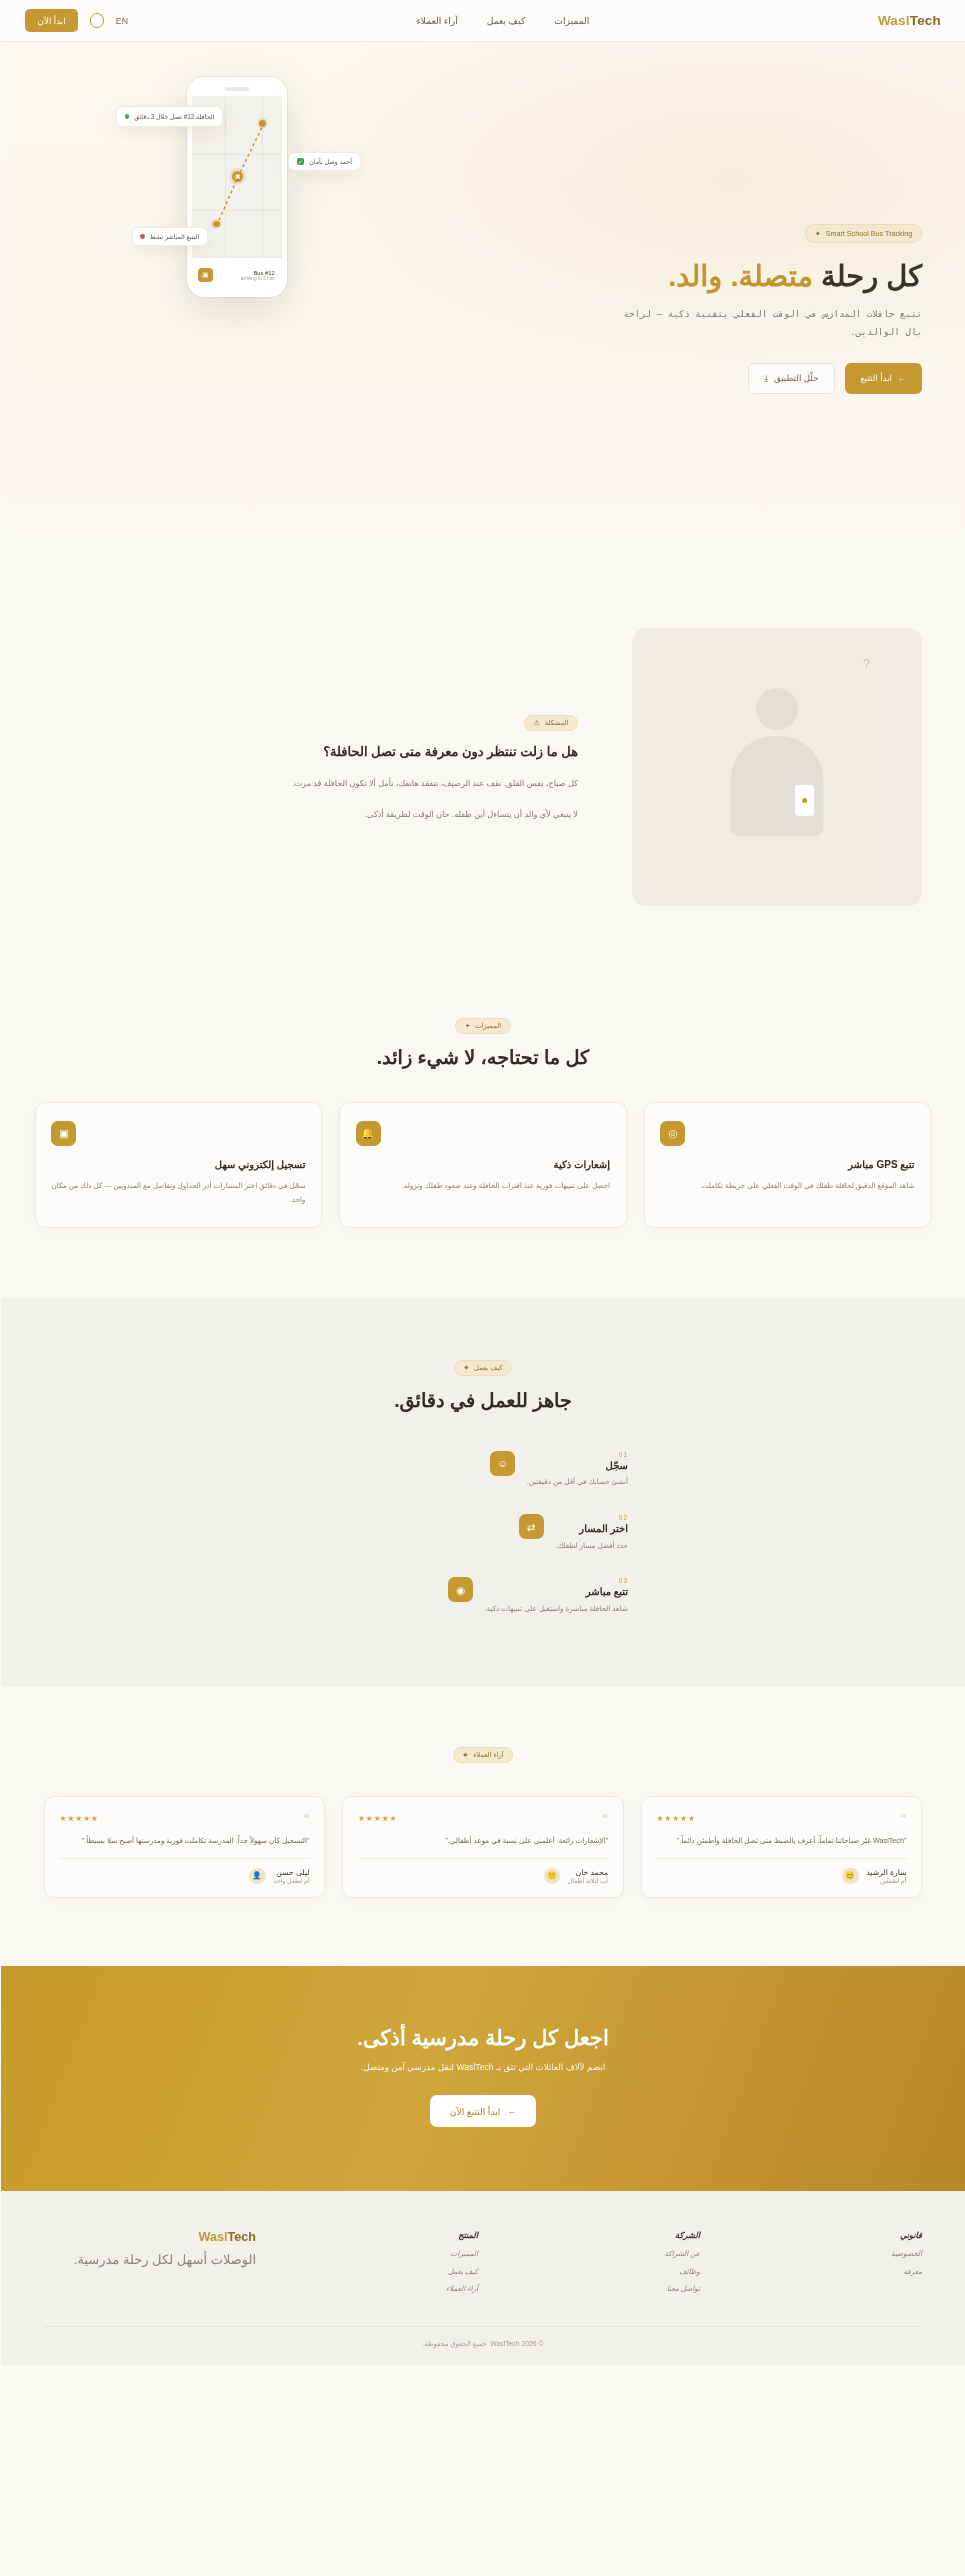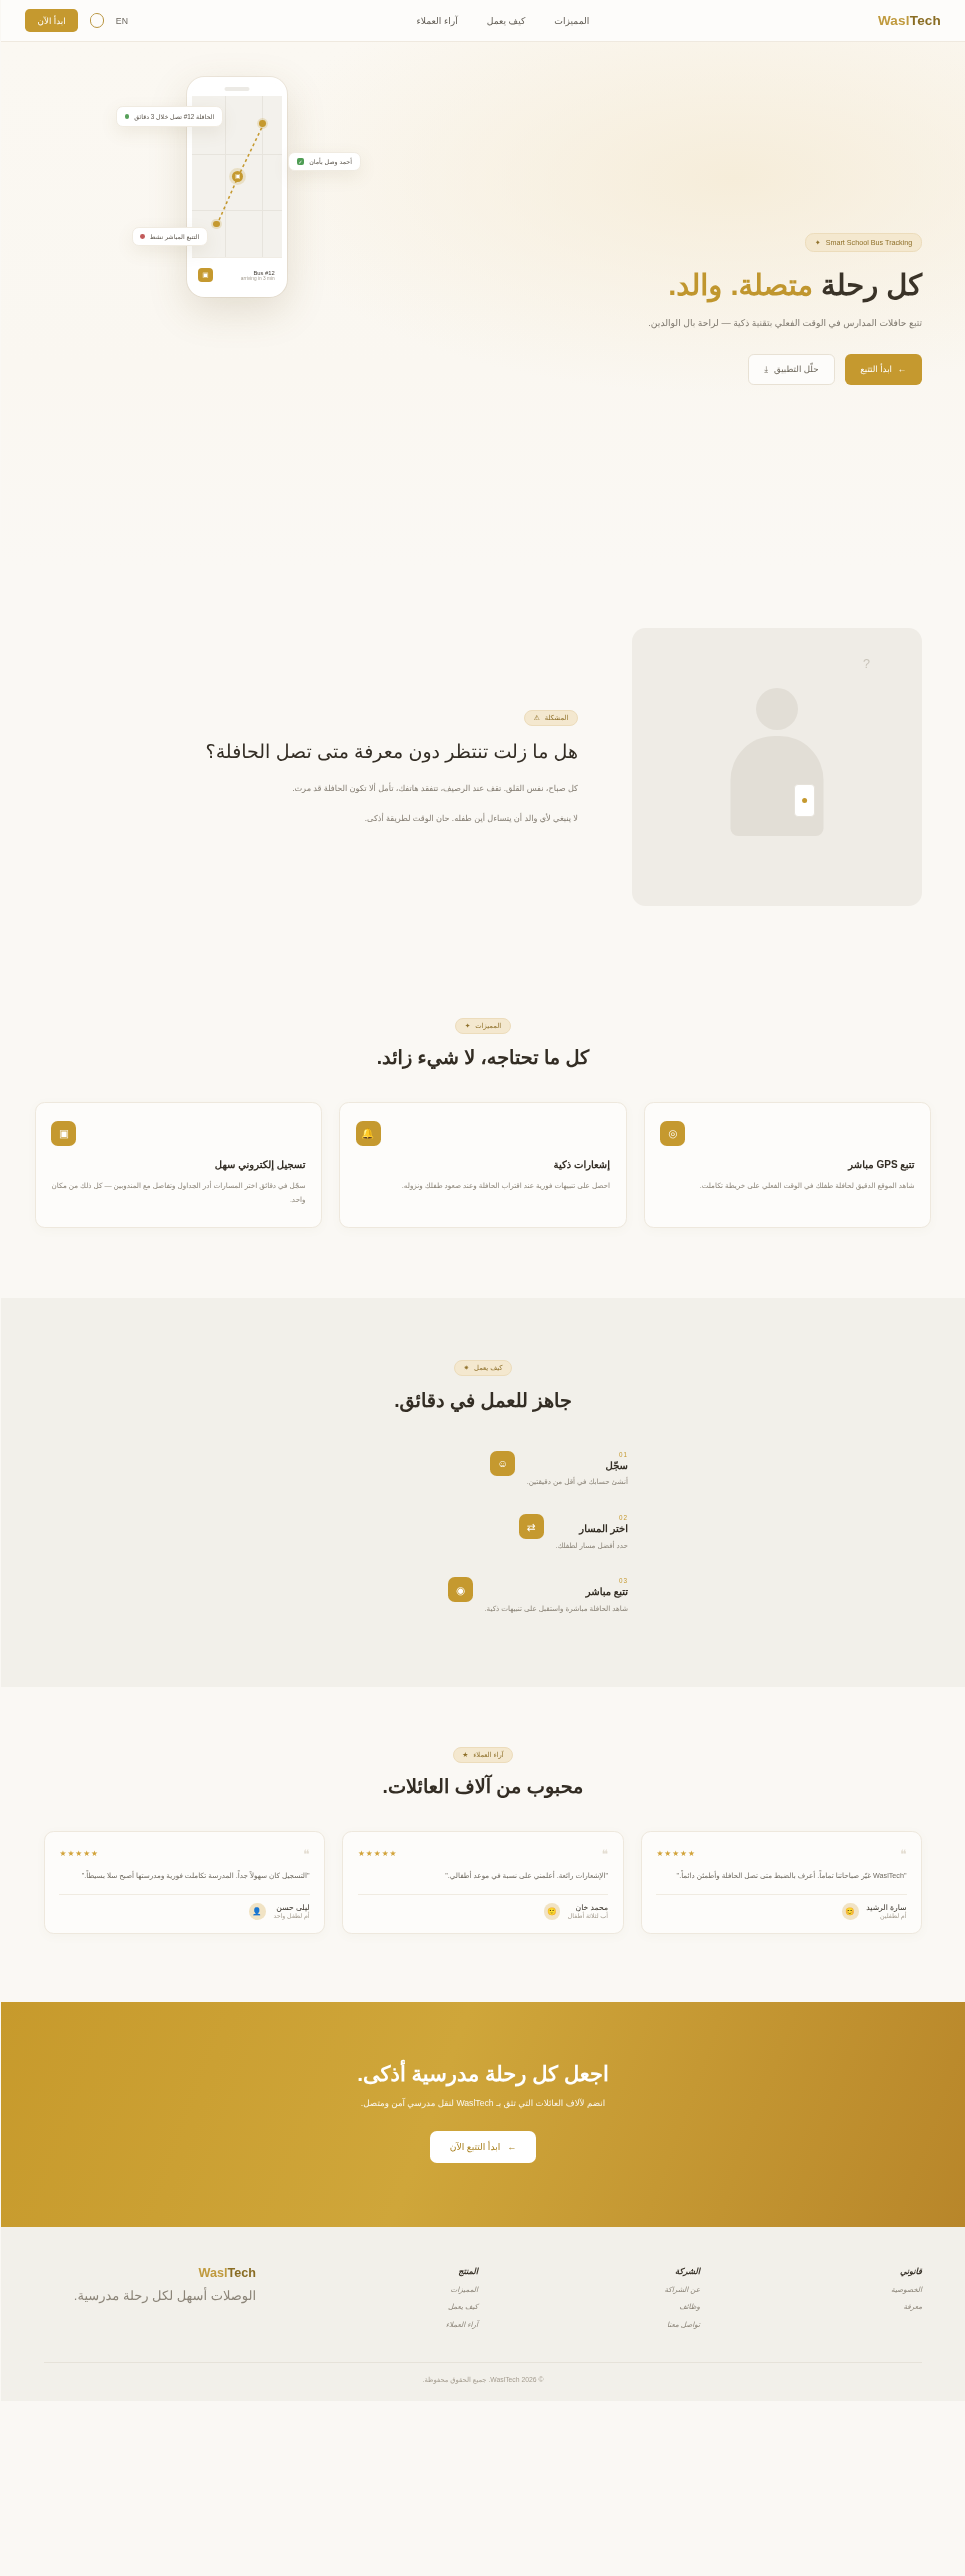--- a/index.html
+++ b/index.html
@@ -84,21 +84,21 @@
     font-size: 7.2px; border-radius: 8.7px; padding: 3.9px 8.7px;
     border: 1px solid #ecdcbb;
   }
   .hero-h1 {
     font-size: 29px; line-height: 1.32; font-weight: bold;
     color: #3a3328; margin-top: 13.5px;
   }
   .hero-h1 .g { color: #c0962e; }
   .hero-sub {
     font-size: 9.2px; color: #7e786e; line-height: 1.95;
-    margin-top: 11.6px; max-width: 319px; margin-right: 0; margin-left: auto;
+    margin-top: 11.6px; max-width: 319px; margin-right: 0; margin-left: auto; font-family: Liberation Mono, monospace;
   }
   .hero-btns { display: flex; gap: 9.7px; justify-content: flex-start; margin-top: 21px; }
   .btn-primary {
     background: #c5992f; color: #fff; font-size: 8.7px;
     border: none; border-radius: 5.8px; padding: 8.7px 15.5px; cursor: pointer;
     display: flex; align-items: center; gap: 5.8px;
   }
   .btn-ghost {
     background: #fdfcfa; color: #6b6559; font-size: 8.7px;
     border: 1px solid #e8e1d4; border-radius: 5.8px; padding: 8.7px 15.5px; cursor: pointer;
@@ -173,21 +173,21 @@
     background: #faf8f4; padding: 60px 44px 83px;
     display: flex; align-items: center; gap: 54px;
   }
   .problem-copy { flex: 1; text-align: right; }
   .tag-mini {
     display: inline-flex; align-items: center; gap: 4.8px;
     background: #f4e8cf; color: #8f702a; font-size: 6.8px;
     border-radius: 8.7px; padding: 2.9px 8.7px; border: 1px solid #ecdcbb;
   }
   .h2 {
-    font-size: 19px; font-weight: normal; color: #332d24;
+    font-size: 13px; font-weight: bold; color: #332d24;
     line-height: 1.5; margin-top: 11.6px;
   }
   .p-body { font-size: 8.2px; color: #837c71; line-height: 2.1; margin-top: 13.5px; }
   .illus {
     width: 290px; height: 278px; background: #efece6; border-radius: 13.5px;
     position: relative; flex: none;
   }
   .person-head {
     position: absolute; left: 50%; transform: translateX(-50%); top: 60px;
     width: 42px; height: 42px; border-radius: 50%; background: #e2ded6;
@@ -460,21 +460,20 @@
     </div>
   </div>
 </section>
 
 <section class="testi">
   <div class="center-head">
     <span class="tag-mini">
       <span>آراء العملاء</span>
       <span>★</span>
     </span>
-    <h2 class="h2-c">محبوب من آلاف العائلات.</h2>
   </div>
   <div class="t-cards">
 
     <div class="t-card">
       <div class="t-top">
         <span class="quote-ic">❝</span>
         <span class="stars">★★★★★</span>
       </div>
       <p class="t-text">"WaslTech غيّر صباحاتنا تماماً. أعرف بالضبط متى تصل الحافلة وأطمئن دائماً."</p>
       <div class="t-foot">

